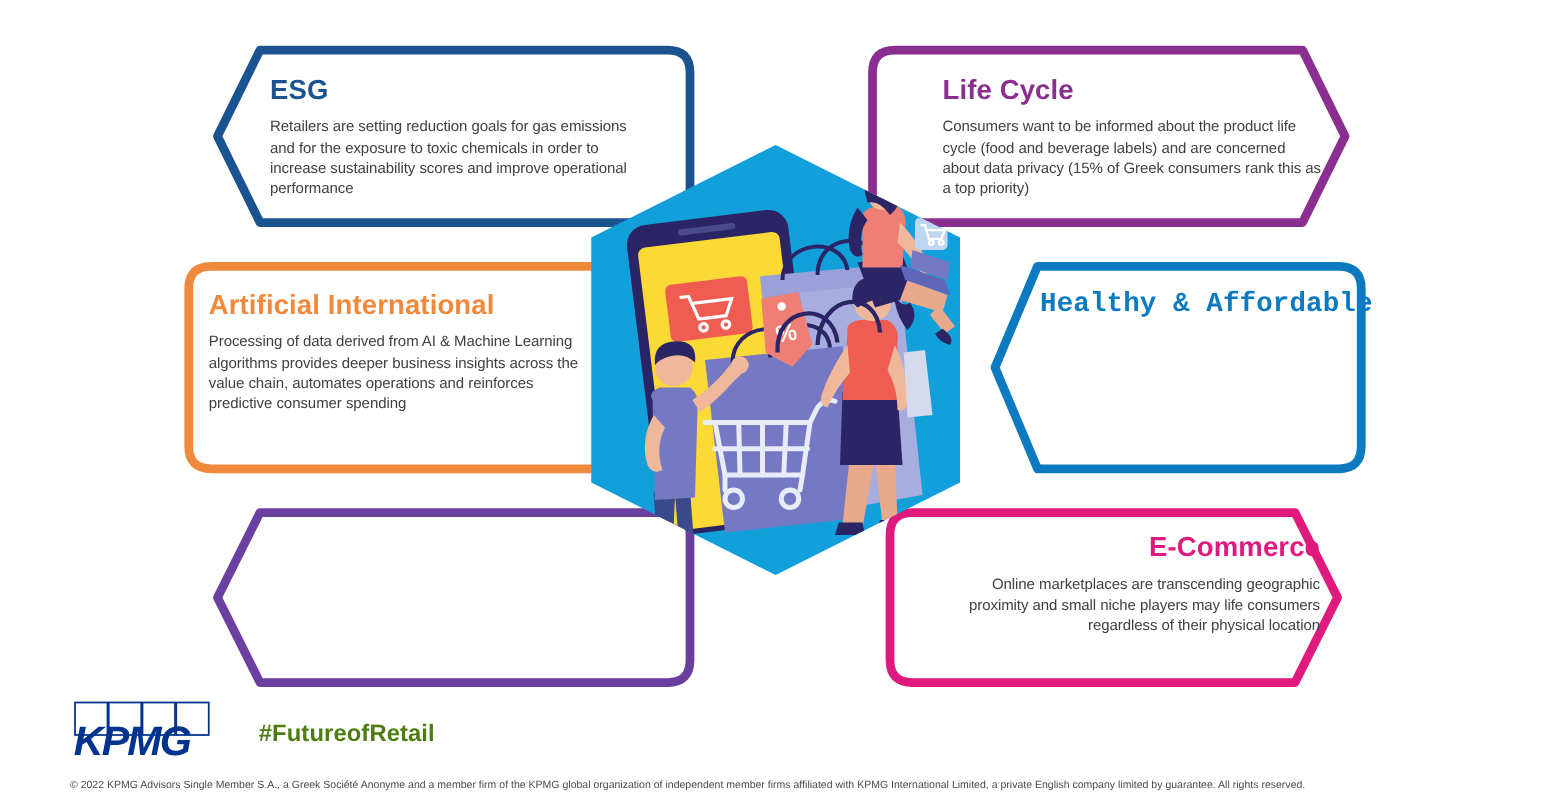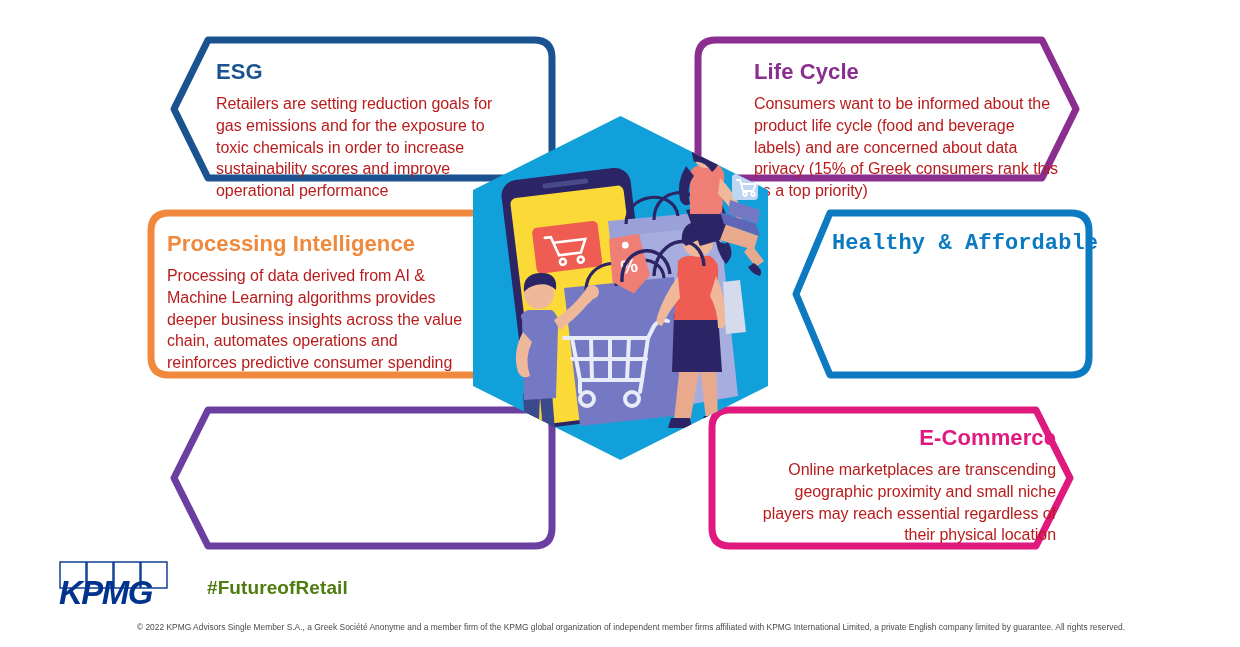--- a/index.html
+++ b/index.html
@@ -32,23 +32,23 @@
     z-index: 2;
   }
   .card-title {
     font-size: 22px;
     font-weight: bold;
     letter-spacing: 0.1px;
     margin-bottom: 9px;
     line-height: 1.1;
   }
   .card-text {
-    font-size: 16px;
+    font-size: 12px;
     line-height: 1.36;
-    color: #b91c1c;
+    color: #404040;
     letter-spacing: -0.05px;
   }
 
   
   #card-esg        { left: 168px; top: 34px;  width: 390px; height: 150px; }
   #card-ai         { left: 145px; top: 208px; width: 390px; height: 172px; }
   #card-omni       { left: 168px; top: 404px; width: 390px; height: 148px; }
   #card-lifecycle  { left: 692px; top: 34px;  width: 390px; height: 150px; }
   #card-healthy    { left: 790px; top: 208px; width: 305px; height: 172px; font-family: Liberation Mono, monospace; }
   #card-ecom       { left: 706px; top: 404px; width: 370px; height: 148px; }
@@ -75,21 +75,20 @@
   #kpmg-logo svg { display: block; }
   #hashtag {
     position: absolute; left: 207px; top: 25px;
     font-size: 19px; font-weight: bold; color: #4d7c0f;
     letter-spacing: 0.1px;
   }
   #copyright {
     position: absolute; left: 56px; top: 70px; width: 1150px;
     font-size: 8.4px; color: #4a4a4a; line-height: 1.2;
     letter-spacing: 0.02px;
-    text-align: center;
   }
 </style>
 </head>
 <body>
 
 <div id="stage">
 
   <div class="card" id="card-esg">
     <svg class="card-svg" viewBox="0 0 390 150" preserveAspectRatio="none">
       <path d="M 40,6 L 366,6 Q 384,6 384,24 L 384,126 Q 384,144 366,144 L 40,144 L 6,75 Z" fill="#ffffff" stroke="#1B5390" stroke-width="7" stroke-linejoin="round"></path>
@@ -98,21 +97,21 @@
       <div class="card-title" style="color:#1B5390">ESG</div>
       <div class="card-text">Retailers are setting reduction goals for gas emissions and for the exposure to toxic chemicals in order to increase sustainability scores and improve operational performance</div>
     </div>
   </div>
 
   <div class="card" id="card-ai">
     <svg class="card-svg" viewBox="0 0 390 172" preserveAspectRatio="none">
       <path d="M 24,5 L 372,5 L 340,86 L 372,167 L 24,167 Q 6,167 6,149 L 6,23 Q 6,5 24,5 Z" fill="#ffffff" stroke="#F0893C" stroke-width="7" stroke-linejoin="round"></path>
     </svg>
     <div class="card-body">
-      <div class="card-title" style="color:#F0893C">Processing Intelligence</div>
+      <div class="card-title" style="color:#F0893C">Artificial International</div>
       <div class="card-text">Processing of data derived from AI &amp; Machine Learning algorithms provides deeper business insights across the value chain, automates operations and reinforces predictive consumer spending</div>
     </div>
   </div>
 
   <div class="card" id="card-omni">
     <svg class="card-svg" viewBox="0 0 390 148" preserveAspectRatio="none">
       <path d="M 40,6 L 366,6 Q 384,6 384,24 L 384,124 Q 384,142 366,142 L 40,142 L 6,74 Z" fill="#ffffff" stroke="#6B3FA0" stroke-width="7" stroke-linejoin="round"></path>
     </svg>
   </div>
 
@@ -134,21 +133,21 @@
       <div class="card-title" style="color:#0B7AC0">Healthy &amp; Affordable</div>
     </div>
   </div>
 
   <div class="card" id="card-ecom">
     <svg class="card-svg" viewBox="0 0 370 148" preserveAspectRatio="none">
       <path d="M 24,6 L 330,6 L 364,74 L 330,142 L 24,142 Q 6,142 6,124 L 6,24 Q 6,6 24,6 Z" fill="#ffffff" stroke="#E0197E" stroke-width="7" stroke-linejoin="round"></path>
     </svg>
     <div class="card-body">
       <div class="card-title" style="color:#E0197E">E-Commerce</div>
-      <div class="card-text">Online marketplaces are transcending geographic proximity and small niche players may reach essential regardless of their physical location</div>
+      <div class="card-text">Online marketplaces are transcending geographic proximity and small niche players may life consumers regardless of their physical location</div>
     </div>
   </div>
 
   <div id="hex-wrap">
     <svg viewBox="0 0 305 348">
       <defs>
         <clipPath id="hexclip">
           <path d="M 152.5,2 L 300,76 L 300,272 L 152.5,346 L 5,272 L 5,76 Z"></path>
         </clipPath>
       </defs>

